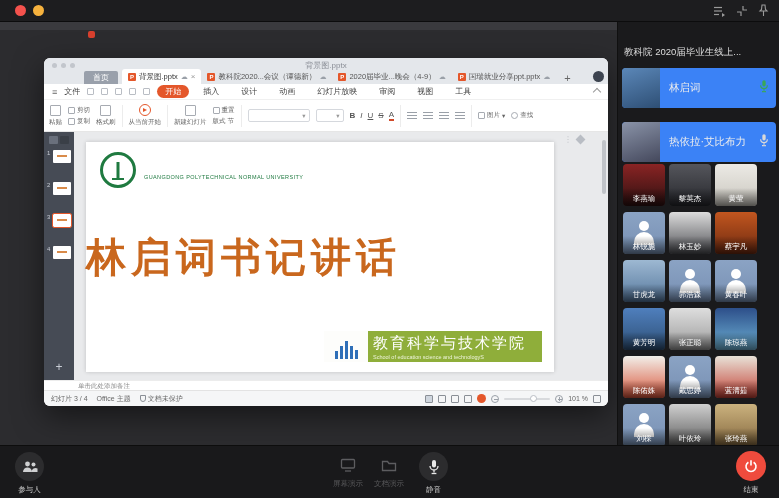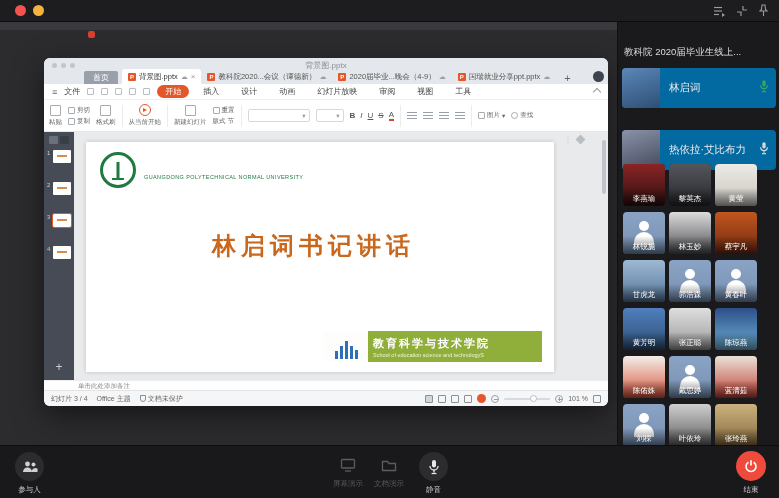--- a/index.html
+++ b/index.html
@@ -67,26 +67,26 @@
   .slide-thumb .dash { position:absolute; left:4px; top:5px; width:10px; height:2px; background:#d98b4a; }
   .panel-plus { position:absolute; left:0; width:30px; bottom:6px; text-align:center; font-size:12px; color:#c8ccd4; }
 
   .canvas { position:absolute; left:30px; top:0; width:534px; height:248px; background:#e9eaec; }
   .slide { position:absolute; left:12px; top:10px; width:468px; height:230px; background:#fff; box-shadow:0 0 4px rgba(0,0,0,.18); }
   .logo-ring { position:absolute; left:14px; top:10px; width:36px; height:36px; border:3px solid var(--univ-green,#1f7a40); border-radius:50%; background:#fff; }
   .logo-tower { position:absolute; left:50%; top:7px; transform:translateX(-50%); width:3px; height:16px; background:var(--univ-green,#1f7a40); }
   .logo-base { position:absolute; left:50%; bottom:5px; transform:translateX(-50%); width:12px; height:2px; background:var(--univ-green,#1f7a40); }
   .univ-zh { position:absolute; left:58px; top:12px; font-size:15px; font-weight:bold; font-style:italic; letter-spacing:3px; color:var(--univ-green,#1f7a40); font-family:"Liberation Serif", serif; }
   .univ-en { position:absolute; left:58px; top:32px; font-size:5.5px; letter-spacing:.4px; color:var(--univ-green,#1f7a40); }
-  .slide-title { position:absolute; left:0; right:13px; top:88px; text-align:center; font-size:24px; font-weight:bold; letter-spacing:5px; color:var(--slide-title,#c9671d); }
+  .slide-title { position:absolute; left:0; right:13px; top:88px; font-size:40px; font-weight:bold; letter-spacing:5px; color:var(--slide-title,#c9671d); }
   .banner { position:absolute; right:12px; bottom:10px; width:218px; height:31px; display:flex; background:var(--banner-green,#8fae3a); }
   .banner-left { width:44px; background:#fdfdfb; display:flex; align-items:flex-end; justify-content:center; gap:2px; padding:4px 0 3px; }
   .bar { width:3px; background:#2f6fb8; }
   .banner-right { flex:1; display:flex; flex-direction:column; justify-content:center; padding:0 5px; }
-  .college-zh { font-size:11px; font-weight:bold; letter-spacing:2px; color:#fff; }
+  .college-zh { font-size:15px; font-weight:normal; letter-spacing:2px; color:#fff; }
   .college-en { font-size:5.5px; color:#eef4da; margin-top:1px; }
   .pointer-decor { position:absolute; right:24px; top:3px; display:flex; gap:5px; align-items:center; }
   .diamond { width:7px; height:7px; background:#b9bdc4; transform:rotate(45deg); }
   .vdots { font-size:8px; color:#c0c3c8; letter-spacing:0; }
   .scrollbar { position:absolute; right:2px; top:8px; width:4px; height:232px; }
   .scroll-thumb { position:absolute; left:0; top:0; width:4px; height:54px; border-radius:2px; background:#c0c3c8; }
 
   .notesbar { position:absolute; left:0; top:322px; width:564px; height:10px; background:#fff; border-top:1px solid #ececec; font-size:6.5px; color:#8a8a8a; padding-left:34px; line-height:10px; }
   .statusbar { position:absolute; left:0; top:332px; width:564px; height:16px; background:#f5f6f7; border-top:1px solid #e3e3e3; display:flex; align-items:center; padding:0 7px; gap:9px; font-size:7px; color:#666; }
   .shield { width:6px; height:7px; border:1px solid #8a8f96; border-radius:0 0 3px 3px; }
@@ -96,21 +96,21 @@
   .rec-dot { width:9px; height:9px; border-radius:50%; background:var(--accent-orange,#e4572b); }
   .zoom-circ { width:8px; height:8px; border:1px solid #9aa0a8; border-radius:50%; position:relative; }
   .zoom-circ:before { content:""; position:absolute; left:1.5px; top:3px; width:4px; height:1px; background:#9aa0a8; }
   .zoom-circ.plus:after { content:""; position:absolute; left:3px; top:1.5px; width:1px; height:4px; background:#9aa0a8; }
   .zslider { width:46px; height:2px; background:#d8dadd; position:relative; border-radius:1px; }
   .zthumb { position:absolute; left:26px; top:-3px; width:7px; height:7px; background:#fff; border:1px solid #b9bdc4; border-radius:50%; }
 
   
   .sidebar { position:absolute; left:617px; top:22px; width:162px; height:423px; background:#1a1a1c; border-left:1px solid #101010; }
   .sb-header { position:absolute; left:6px; top:24px; width:150px; font-size:9.5px; color:#dedede; white-space:nowrap; overflow:hidden; }
-  .feat { position:absolute; left:4px; width:154px; height:40px; background:#0369a1; border-radius:4px; display:flex; align-items:center; }
+  .feat { position:absolute; left:4px; width:154px; height:40px; background:#3b82f6; border-radius:4px; display:flex; align-items:center; }
   .feat-thumb { width:38px; height:40px; border-radius:4px 0 0 4px; flex:none; }
   .feat-name { font-size:10.5px; color:#ededed; margin-left:9px; white-space:nowrap; }
   .feat-mic { margin-left:auto; margin-right:7px; flex:none; }
   .grid-tile { position:absolute; width:42px; height:42px; border-radius:4px; overflow:hidden; background:#232325; }
   .tile-av { position:absolute; inset:0; }
   .sil-head { position:absolute; left:50%; top:9px; transform:translateX(-50%); width:10px; height:10px; border-radius:50%; background:#fff; }
   .sil-body { position:absolute; left:50%; top:20px; transform:translateX(-50%); width:20px; height:13px; border-radius:10px 10px 0 0; background:#fff; }
   .tile-name { position:absolute; left:0; right:0; bottom:0; text-align:center; font-size:7.5px; color:#fff; padding:6px 1px 2px; background:linear-gradient(transparent, rgba(0,0,0,.6)); white-space:nowrap; overflow:hidden; }
 
   
@@ -387,21 +387,21 @@
           <div class="feat-name">林启词</div>
           <span class="feat-mic"><svg width="10" height="14" viewBox="0 0 12 16">
               <g stroke="#3aa757" stroke-width="1.4" fill="none">
                 <rect x="4" y="1" width="4" height="7.5" rx="2" fill="#3aa757" stroke="none"></rect>
                 <path d="M2 7 a4 4 0 0 0 8 0"></path>
                 <line x1="6" y1="11.3" x2="6" y2="13.6"></line>
                 <line x1="3.6" y1="14.8" x2="8.4" y2="14.8"></line>
               </g>
             </svg></span>
         </div>
-        <div class="feat" style="top: 108px; justify-content: flex-end;">
+        <div class="feat" style="top: 100px; justify-content: flex-end;">
           <div class="feat-thumb" style="background: linear-gradient(160deg, rgb(138, 147, 168), rgb(68, 72, 92));"></div>
           <div class="feat-name">热依拉·艾比布力</div>
           <span class="feat-mic"><svg width="10" height="14" viewBox="0 0 12 16">
               <g stroke="#d8d8d8" stroke-width="1.4" fill="none">
                 <rect x="4" y="1" width="4" height="7.5" rx="2" fill="#d8d8d8" stroke="none"></rect>
                 <path d="M2 7 a4 4 0 0 0 8 0"></path>
                 <line x1="6" y1="11.3" x2="6" y2="13.6"></line>
                 <line x1="3.6" y1="14.8" x2="8.4" y2="14.8"></line>
               </g>
             </svg></span>

